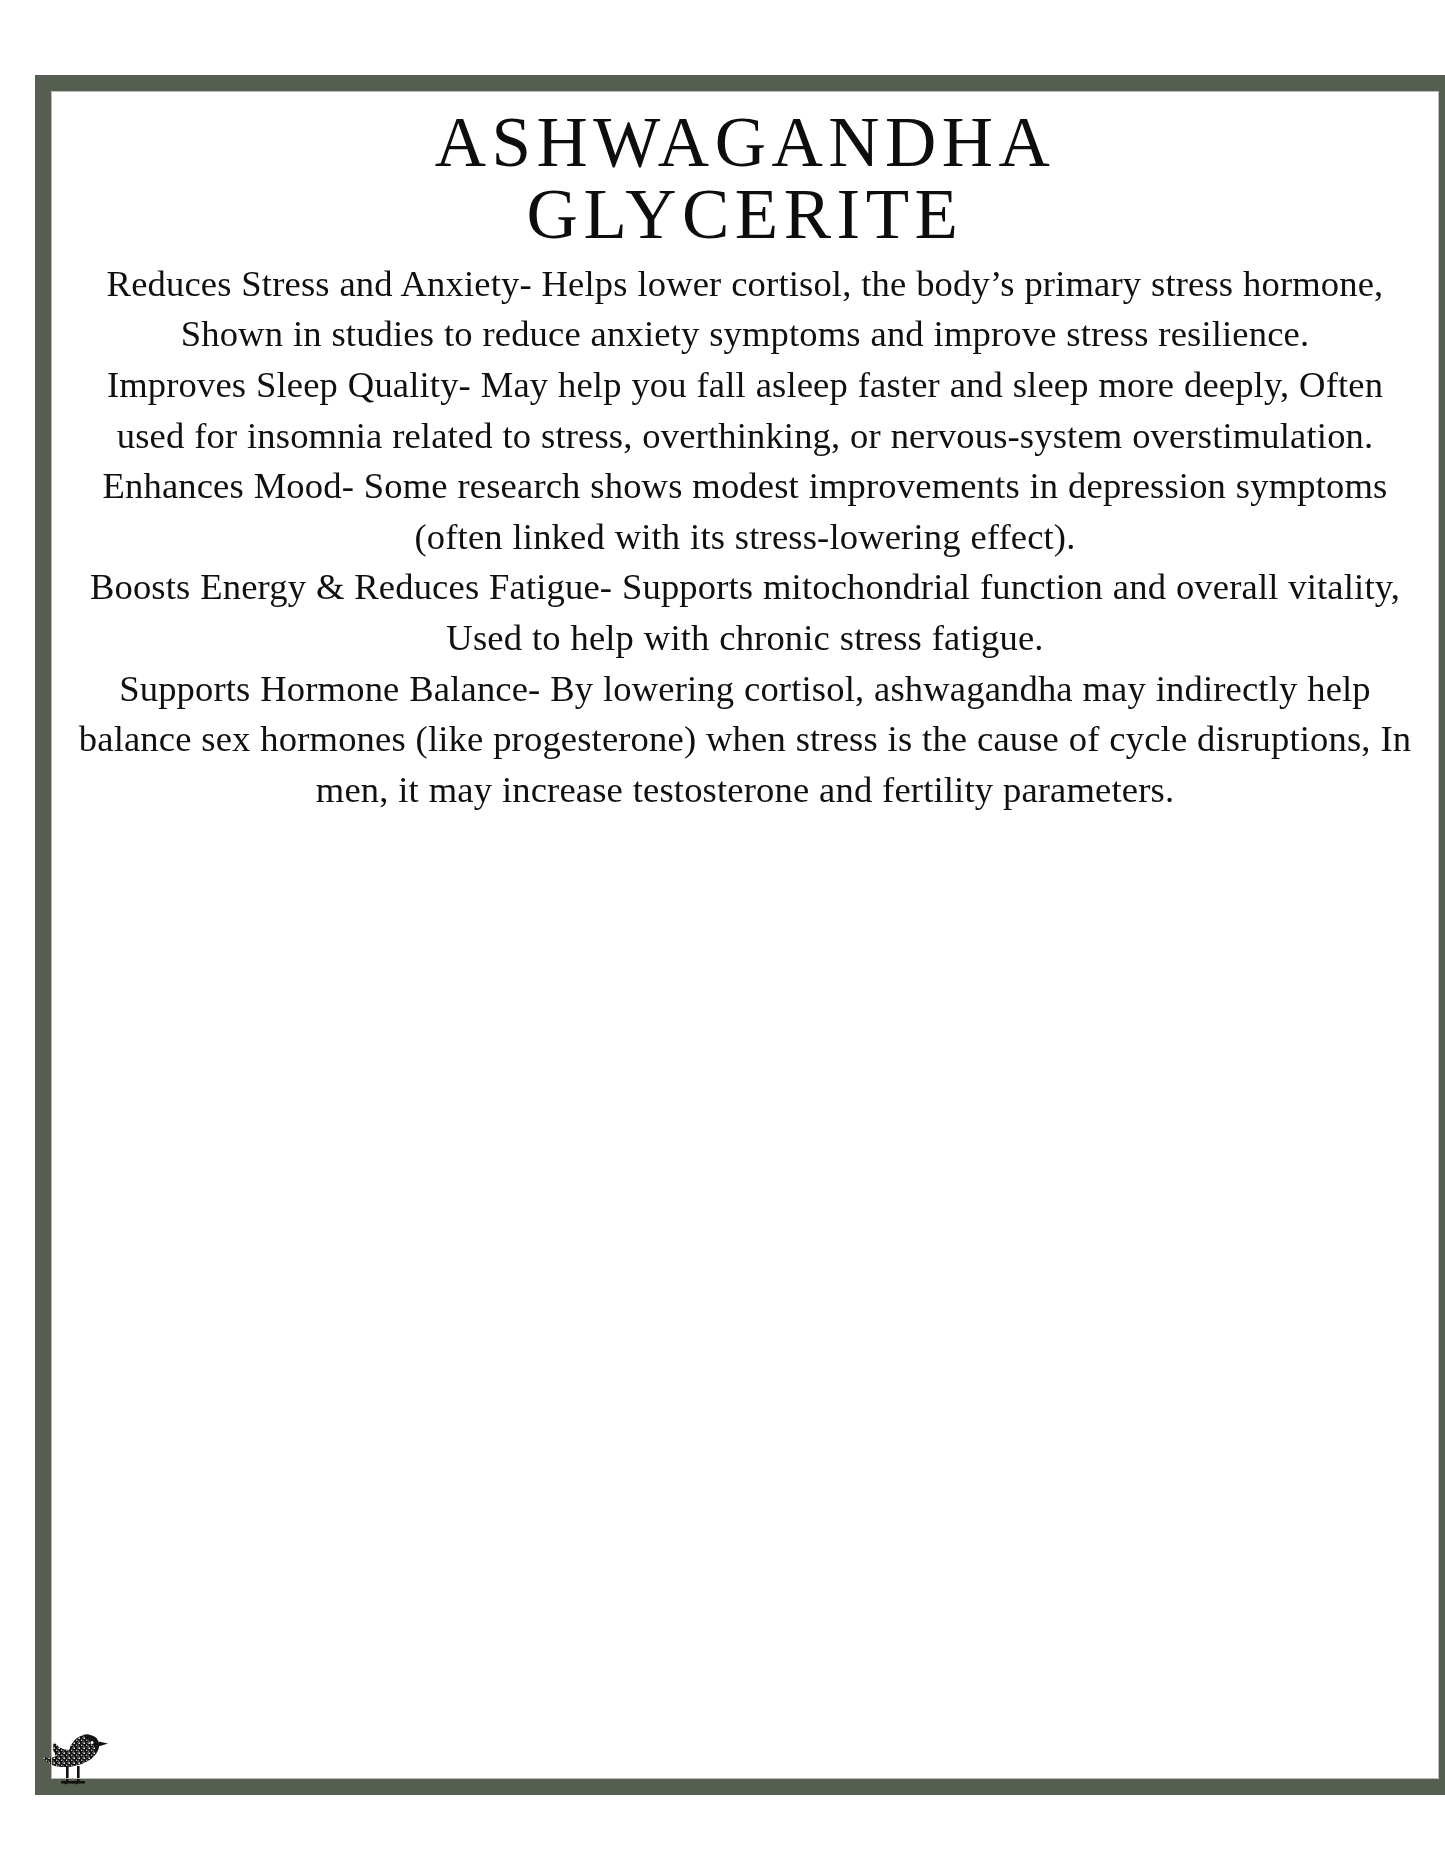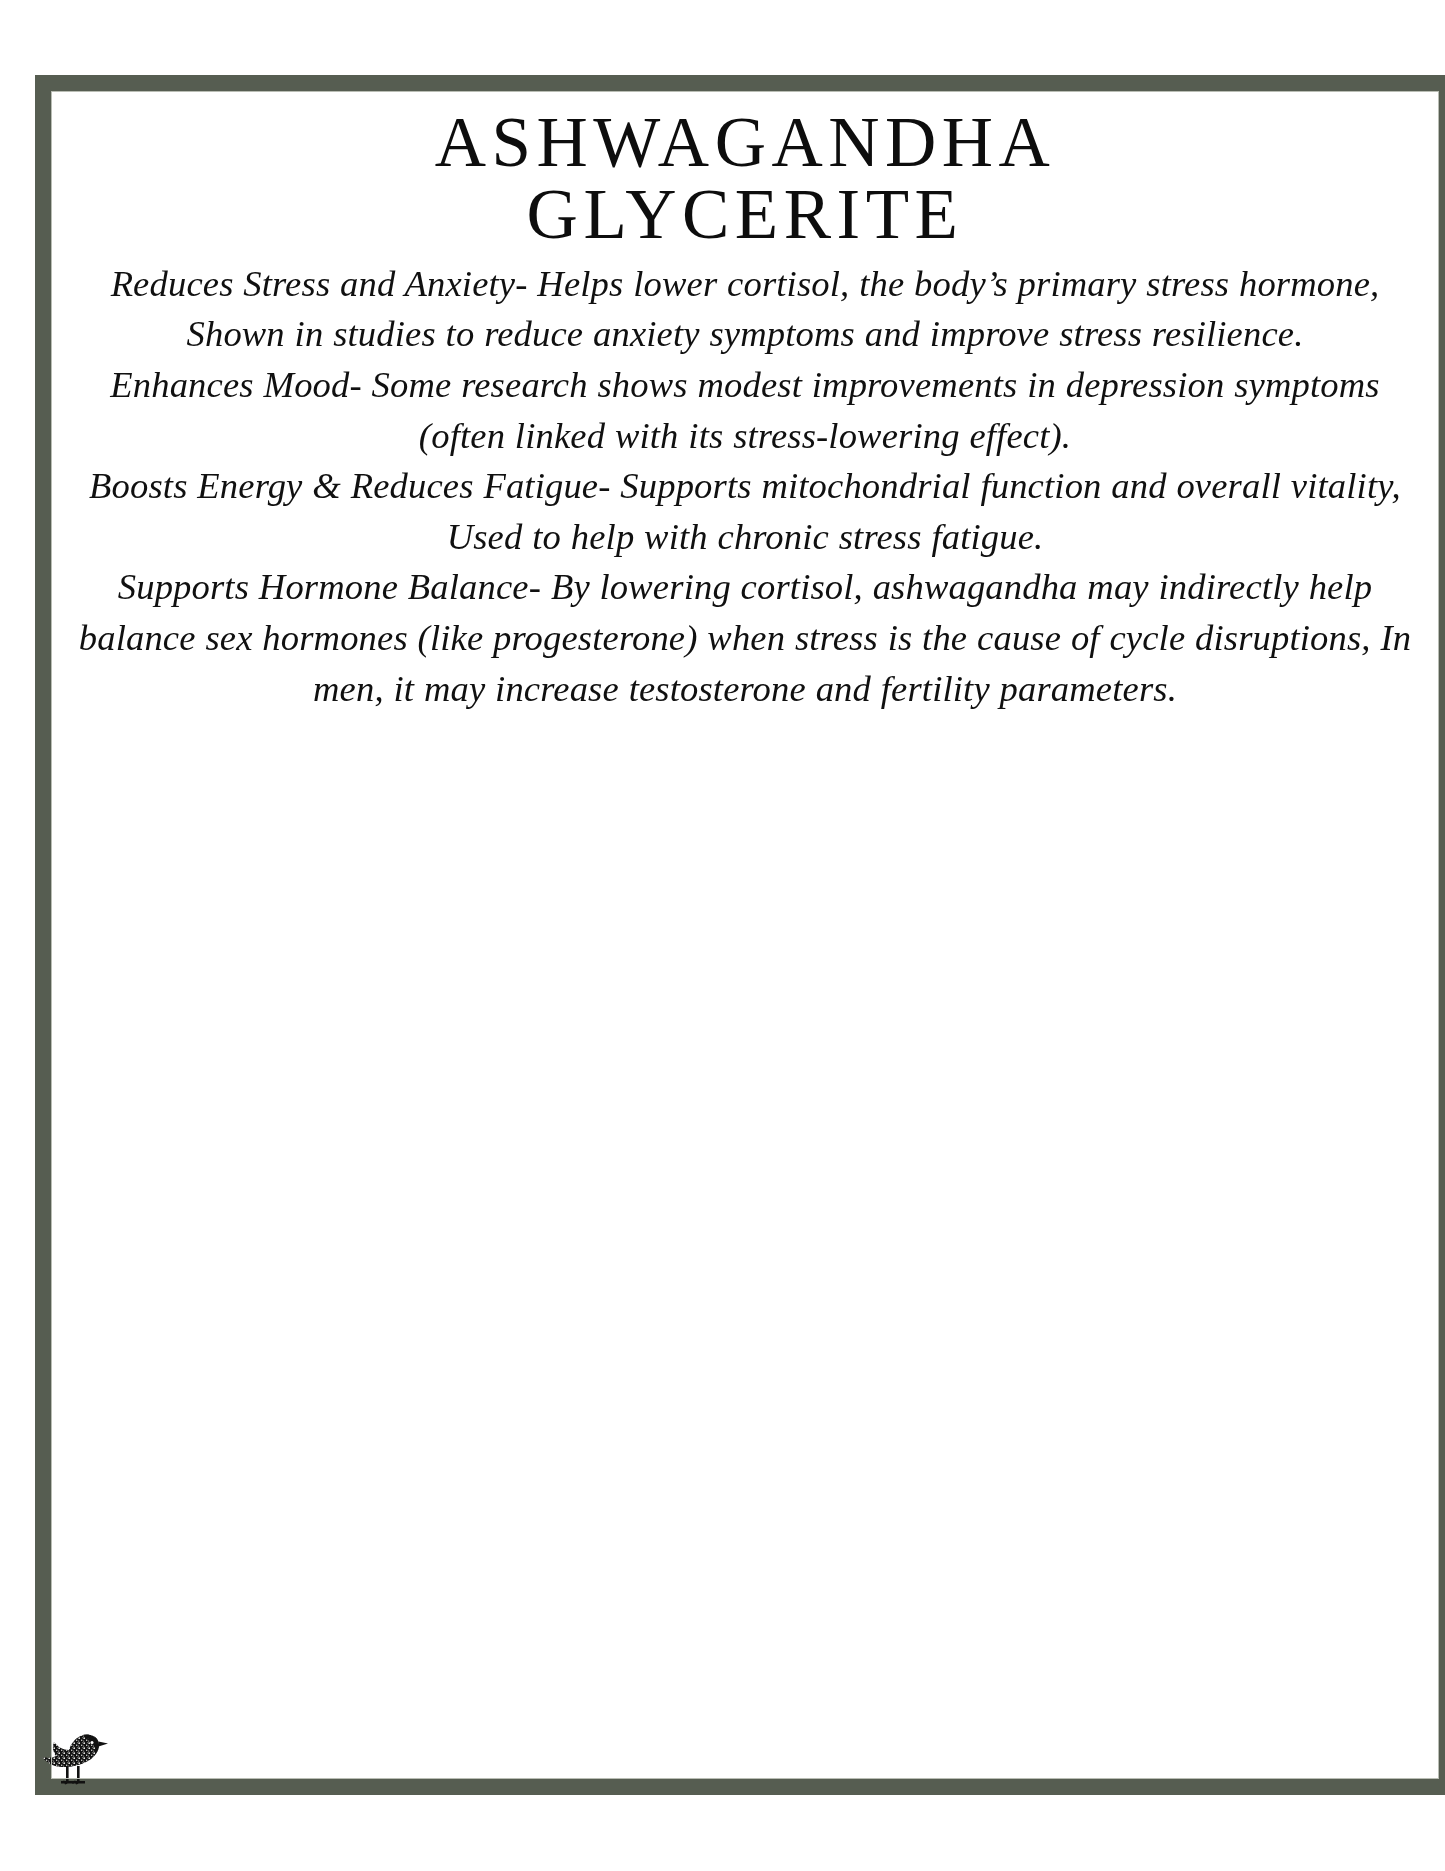--- a/index.html
+++ b/index.html
@@ -65,21 +65,20 @@
     margin: 0;
     padding: 0 0 2px 0;
     white-space: pre-line;
   }
 
   
   .benefits {
     margin: 6px 0 0 0;
     padding: 0;
     list-style: none;
-    font-style: italic;
   }
   .benefit {
     text-align: center;
     font-family: "Liberation Serif", "DejaVu Serif", serif;
     font-size: 36.6px;
     line-height: 50.6px;
     color: #101010;
     letter-spacing: 0.15px;
     margin: 0;
     padding: 0;
@@ -102,20 +101,21 @@
 <div class="page">
 
   <div class="frame">
     <div class="frame-inner">
 
       <h1 class="title">ASHWAGANDHA
 GLYCERITE</h1>
 
       <div class="benefits">
         <p class="benefit">Reduces Stress and Anxiety- Helps lower cortisol, the body’s primary stress hormone, Shown in studies to reduce anxiety symptoms and improve stress resilience.</p>
+        <p class="benefit">Improves Sleep Quality- May help you fall asleep faster and sleep more deeply, Often used for insomnia related to stress, overthinking, or nervous-system overstimulation.</p>
         <p class="benefit">Enhances Mood- Some research shows modest improvements in depression symptoms (often linked with its stress-lowering effect).</p>
         <p class="benefit">Boosts Energy &amp; Reduces Fatigue- Supports mitochondrial function and overall vitality, Used to help with chronic stress fatigue.</p>
         <p class="benefit">Supports Hormone Balance- By lowering cortisol, ashwagandha may indirectly help balance sex hormones (like progesterone) when stress is the cause of cycle disruptions, In men, it may increase testosterone and fertility parameters.</p>
       </div>
 
     </div>
 
     <svg class="bird" viewBox="0 0 72 68" aria-hidden="true">
       <defs>
         <pattern id="speckle" width="5" height="5" patternUnits="userSpaceOnUse">

